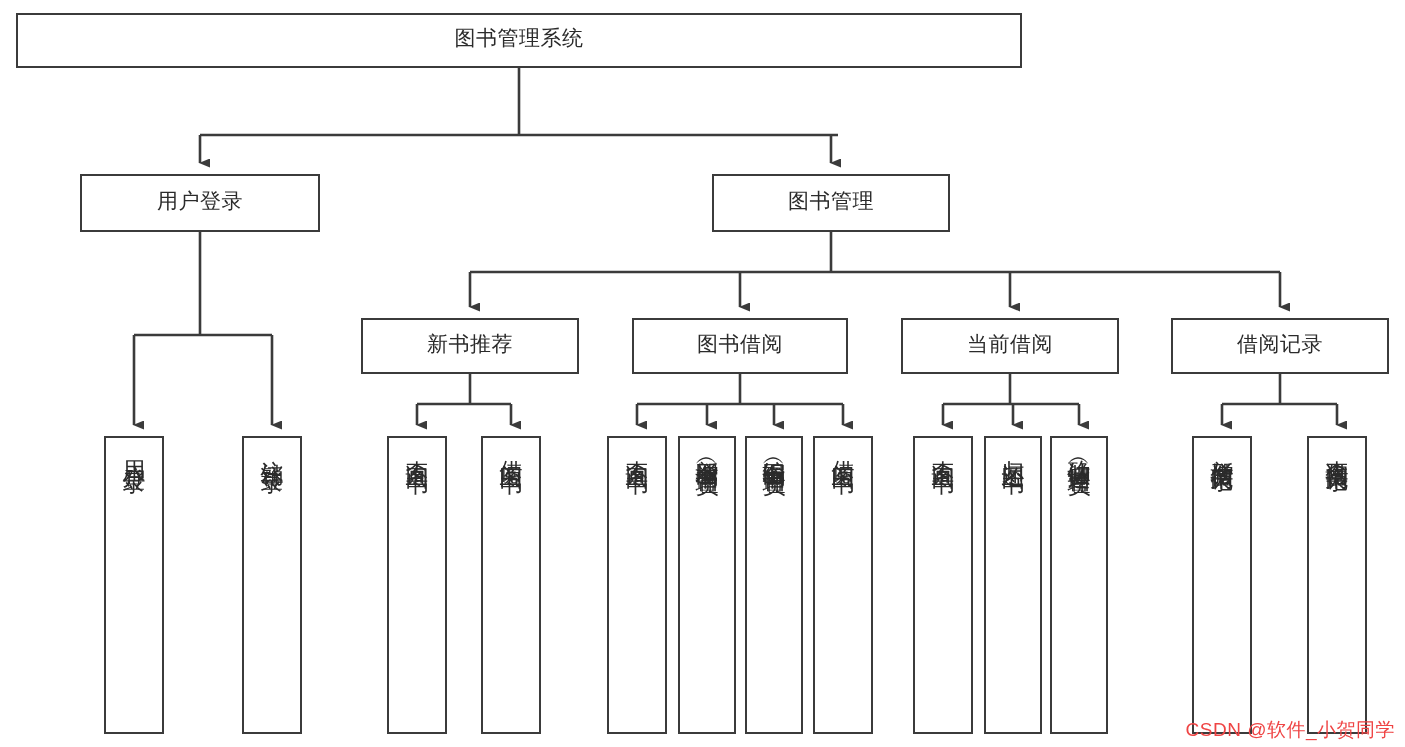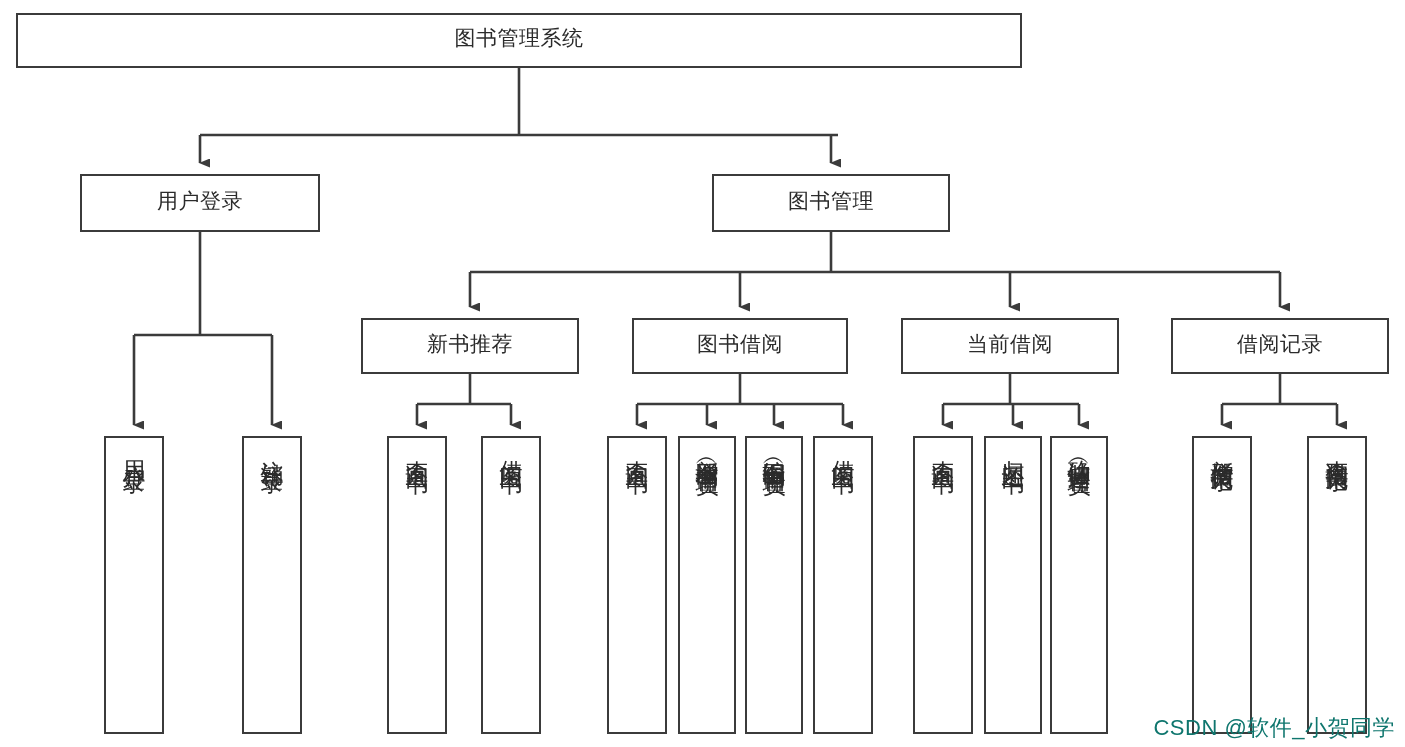--- a/index.html
+++ b/index.html
@@ -58,22 +58,22 @@
     letter-spacing: 4px;
     line-height: 1;
   }
   .node.vert.tall-text .label {
     letter-spacing: 2px;
   }
   #watermark {
     position: absolute;
     right: 10px;
     bottom: 4px;
-    font-size: 22px;
-    color: #0f766e;
+    font-size: 19px;
+    color: #ef4444;
     letter-spacing: 0.5px;
     white-space: nowrap;
   }
 </style>
 </head>
 <body>
 
 <div id="stage">
 
   <svg id="wires" viewBox="0 0 1405 747" width="1405" height="747" xmlns="http://www.w3.org/2000/svg">

